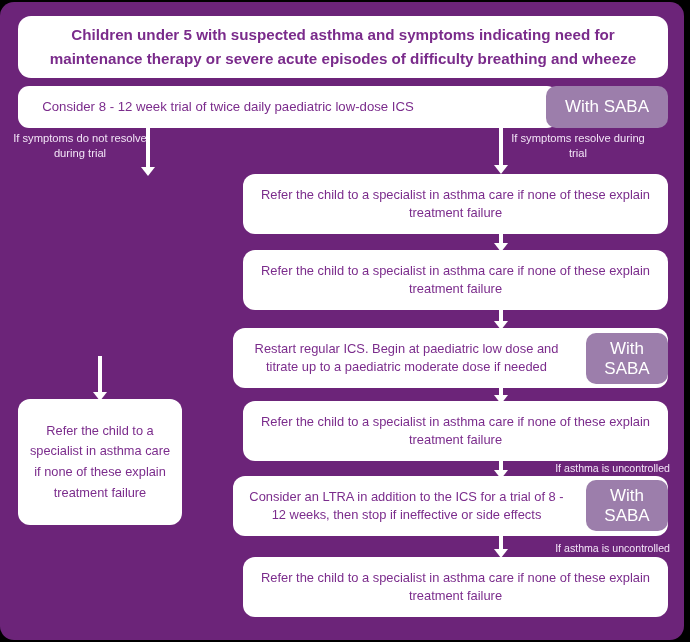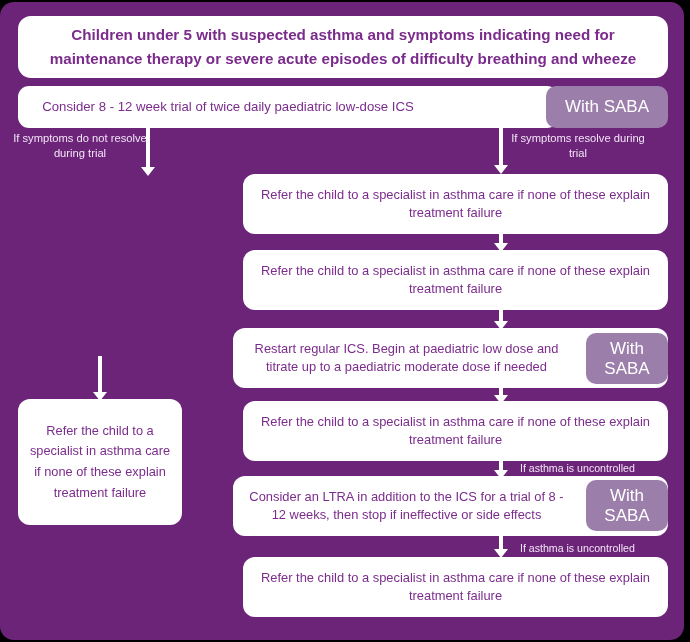--- a/index.html
+++ b/index.html
@@ -95,21 +95,21 @@
     text-align: center;
     line-height: 1.34;
   }
   #label-left  { left: 12px;  top: 129px; width: 136px; }
   #label-right { left: 508px; top: 129px; width: 140px; }
 
   .side-label {
     position: absolute;
     color: #F2E4F6;
     font-size: 10.6px;
-    text-align: left;
+    text-align: right;
     white-space: nowrap;
   }
   #label-unc-1 { left: 520px; top: 460px; width: 150px; }
   #label-unc-2 { left: 520px; top: 540px; width: 150px; }
 
   
   .arrow {
     position: absolute;
     width: 14px;
   }

